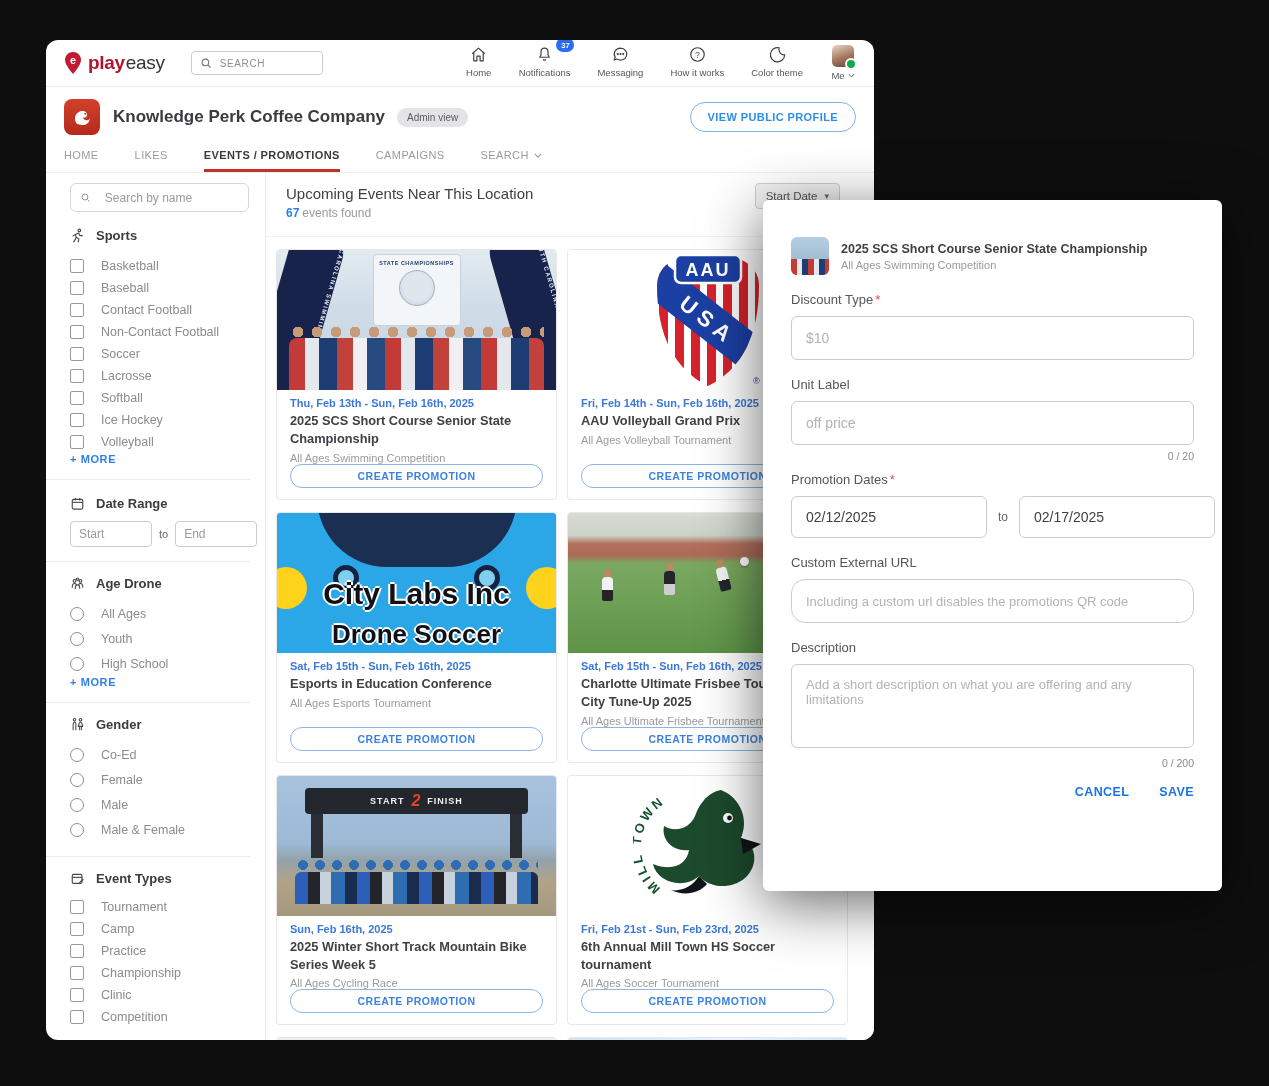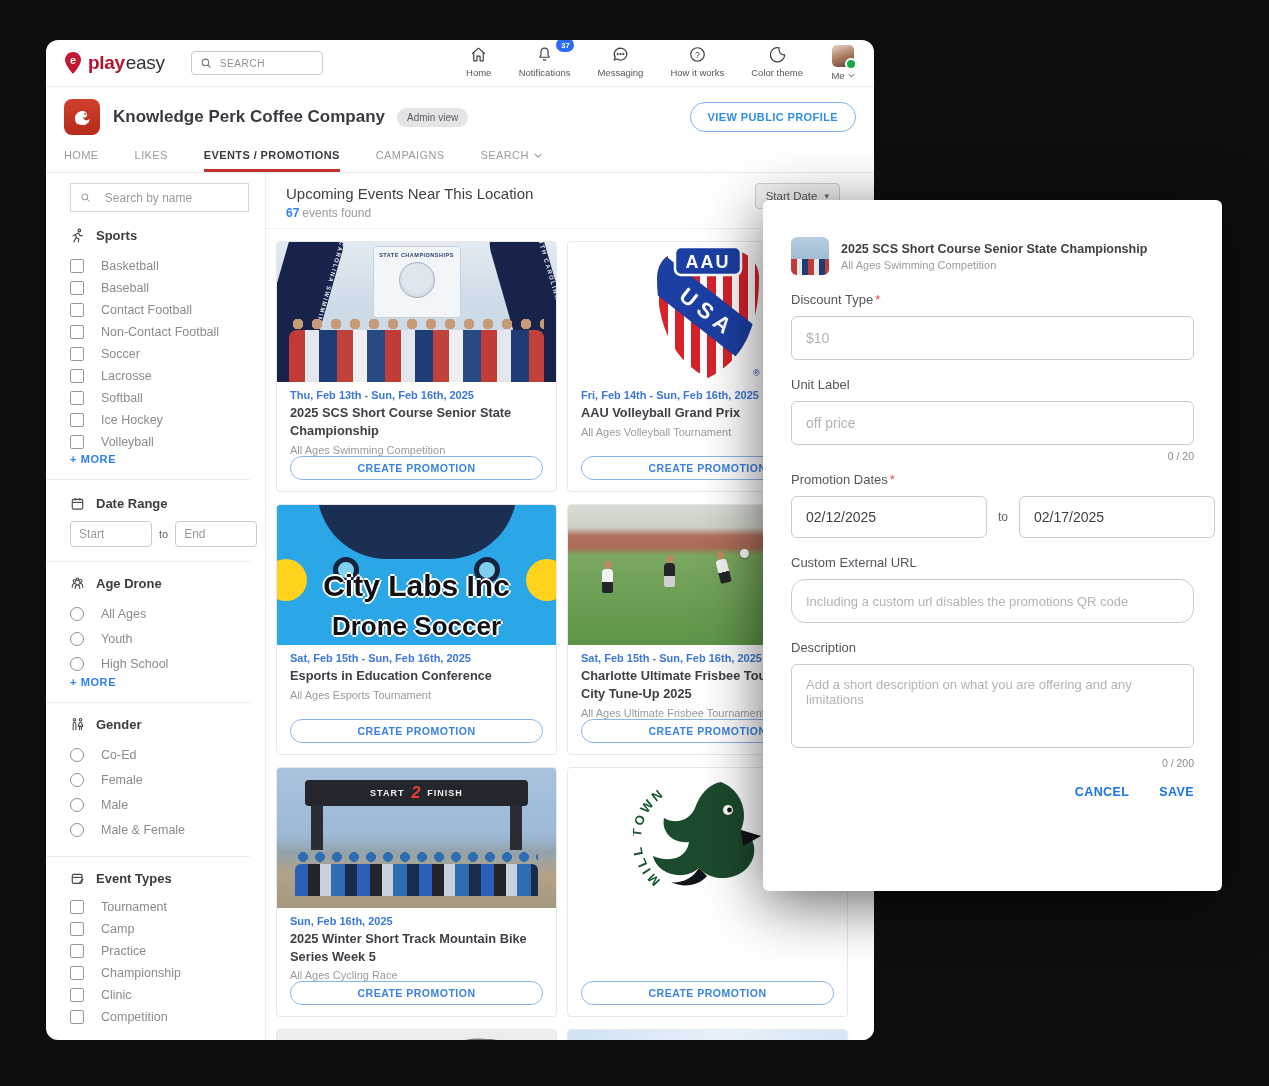--- a/index.html
+++ b/index.html
@@ -29,39 +29,39 @@
   .org-name{margin-left:13px;font-size:17px;font-weight:600;color:#3a3a40}
   .org-badge{margin-left:12px;background:#e4e4e7;color:#5a5a60;font-size:10px;padding:4px 10px;border-radius:12px}
   .org-action{margin-left:auto;border:1px solid #7cb3ef;color:#2f8fe8;background:#fff;font-size:11px;font-weight:700;letter-spacing:.4px;padding:8px 17px;border-radius:18px}
   
   .tabs{display:flex;gap:36px;padding:0 18px;margin-top:6px;border-bottom:1px solid #ededed}
   .tab{font-size:11px;letter-spacing:.4px;color:#9a9aa0;padding:8px 0 11px;display:flex;align-items:center;gap:5px}
   .tab.active{color:#3a3a40;font-weight:700;border-bottom:3px solid #c5302c;padding-bottom:8px}
   
   .layout{display:flex;height:869px;overflow:hidden}
   .sidebar{width:220px;min-width:220px;border-right:1px solid #ececec;padding:10px 16px 0 24px;box-sizing:border-box;overflow:hidden}
-  .sb-search{height:27px;border:1px solid #d7d7d7;border-radius:0;display:flex;align-items:center;gap:12px;padding:0 9px}
+  .sb-search{height:27px;border:1px solid #d7d7d7;border-radius:6px;display:flex;align-items:center;gap:12px;padding:0 9px}
   .sb-search input{border:0;outline:0;width:100%;font-size:12px;color:#444;font-family:inherit;background:transparent}
   .sb-search input::placeholder{color:#9b9ba0}
   .sb-head{display:flex;align-items:center;gap:11px;font-size:13px;font-weight:700;color:#3b3b40}
   .sb-row{display:flex;align-items:center;gap:17px;height:22px}
   .sb-row.tall{height:25px}
   .cb{width:12px;height:12px;border:1.5px solid #98989c;border-radius:2px;flex:none;background:#fff}
   .rd{width:12px;height:12px;border:1.5px solid #8d8d92;border-radius:50%;flex:none;background:#fff}
   .sb-lab{font-size:12.5px;color:#8b8b90}
   .sb-more{color:#2d7ff0;font-size:11px;font-weight:700;letter-spacing:.6px;}
   .sb-div{border:0;border-top:1px solid #ececec;margin:14px 0 0 -24px;width:204px}
   .mt16{margin-top:16px}.mt14{margin-top:14px}.mb12{margin-bottom:12px}.mb10{margin-bottom:10px}
   .dr-row{display:flex;align-items:center;gap:7px;margin-top:10px}
   .dr-input{width:82px;height:26px;border:1px solid #ccc;border-radius:4px;padding:0 8px;font-size:12px;box-sizing:border-box;font-family:inherit;color:#444}
   .dr-input::placeholder{color:#9a9aa0}
   .dr-to{font-size:11px;color:#666}
   
   .main{flex:1;position:relative;background:#fff}
-  .main-head{padding:12px 20px 8px;border-bottom:1px solid #f1f1f1;position:relative}
+  .main-head{padding:12px 20px 16px;border-bottom:1px solid #f1f1f1;position:relative}
   .mh-title{font-size:15px;color:#3e3e44;font-weight:500}
   .mh-count{margin-top:4px;font-size:12px;color:#9a9aa0}
   .mh-count b{color:#2d7ff0;margin-right:3px}
   .sort-btn{position:absolute;top:10px;right:34px;background:#f3f3f3;border:1px solid #cfcfcf;border-radius:4px;padding:6px 10px;font-size:11.5px;color:#55555c;display:flex;gap:7px;align-items:center}
   .caret{color:#6a6a70;font-size:9px}
   .grid{display:grid;grid-template-columns:281px 281px;gap:12px 10px;padding:12px 0 0 10px}
   .card{border:1px solid #e8e8ea;border-radius:4px;overflow:hidden;display:flex;flex-direction:column;background:#fff}
   .card-img{height:140px;position:relative;overflow:hidden;flex:none}
   .card-body{padding:7px 13px 0}
   .c-date{font-size:11px;font-weight:700;color:#3c78d8}
@@ -528,20 +528,25 @@
                   <path id="arcp" d="M28 112 A52 52 0 0 1 28 30"></path>
                 </defs>
               <path d="M88 14 C108 22 116 44 108 62 C124 68 126 90 112 102 C98 114 76 112 66 100 C50 114 24 106 20 88 C40 96 54 88 56 74 C40 76 28 64 31 50 C43 57 57 52 62 40 C67 26 76 16 88 14 Z" fill="#1c4a2c"></path>
               <path d="M108 62 L128 68 L110 78 Z" fill="#111418"></path>
               <circle cx="95" cy="42" r="5" fill="#fff"></circle>
                 <circle cx="96.5" cy="42" r="2.4" fill="#111418"></circle>
               <path d="M66 100 C60 110 48 116 38 114 C50 120 66 118 74 108 Z" fill="#111418"></path>
               <text font-size="13" font-weight="bold" fill="#14532d" letter-spacing="3" font-family="Liberation Sans, sans-serif"><textPath href="#arcp">MILL TOWN</textPath></text>
             </svg>
           </div>
+          <div class="card-body">
+            <div class="c-date">Fri, Feb 21st - Sun, Feb 23rd, 2025</div>
+            <div class="c-title">6th Annual Mill Town HS Soccer tournament</div>
+            <div class="c-sub">All Ages Soccer Tournament</div>
+          </div>
           <div class="c-cta">CREATE PROMOTION</div>
         </div>
 
         <div class="card">
           <div class="card-img img-the">
             <div class="the-t">THE</div>
             <svg class="the-car" width="130" height="56" viewBox="0 0 140 60" fill="none" stroke="#7a7a7a" stroke-width="1.5">
                 <path d="M10 45 Q14 28 34 24 Q50 8 78 10 Q104 10 112 26 Q130 28 132 42"></path>
                 <circle cx="38" cy="45" r="11"></circle>
                 <circle cx="38" cy="45" r="5"></circle>

